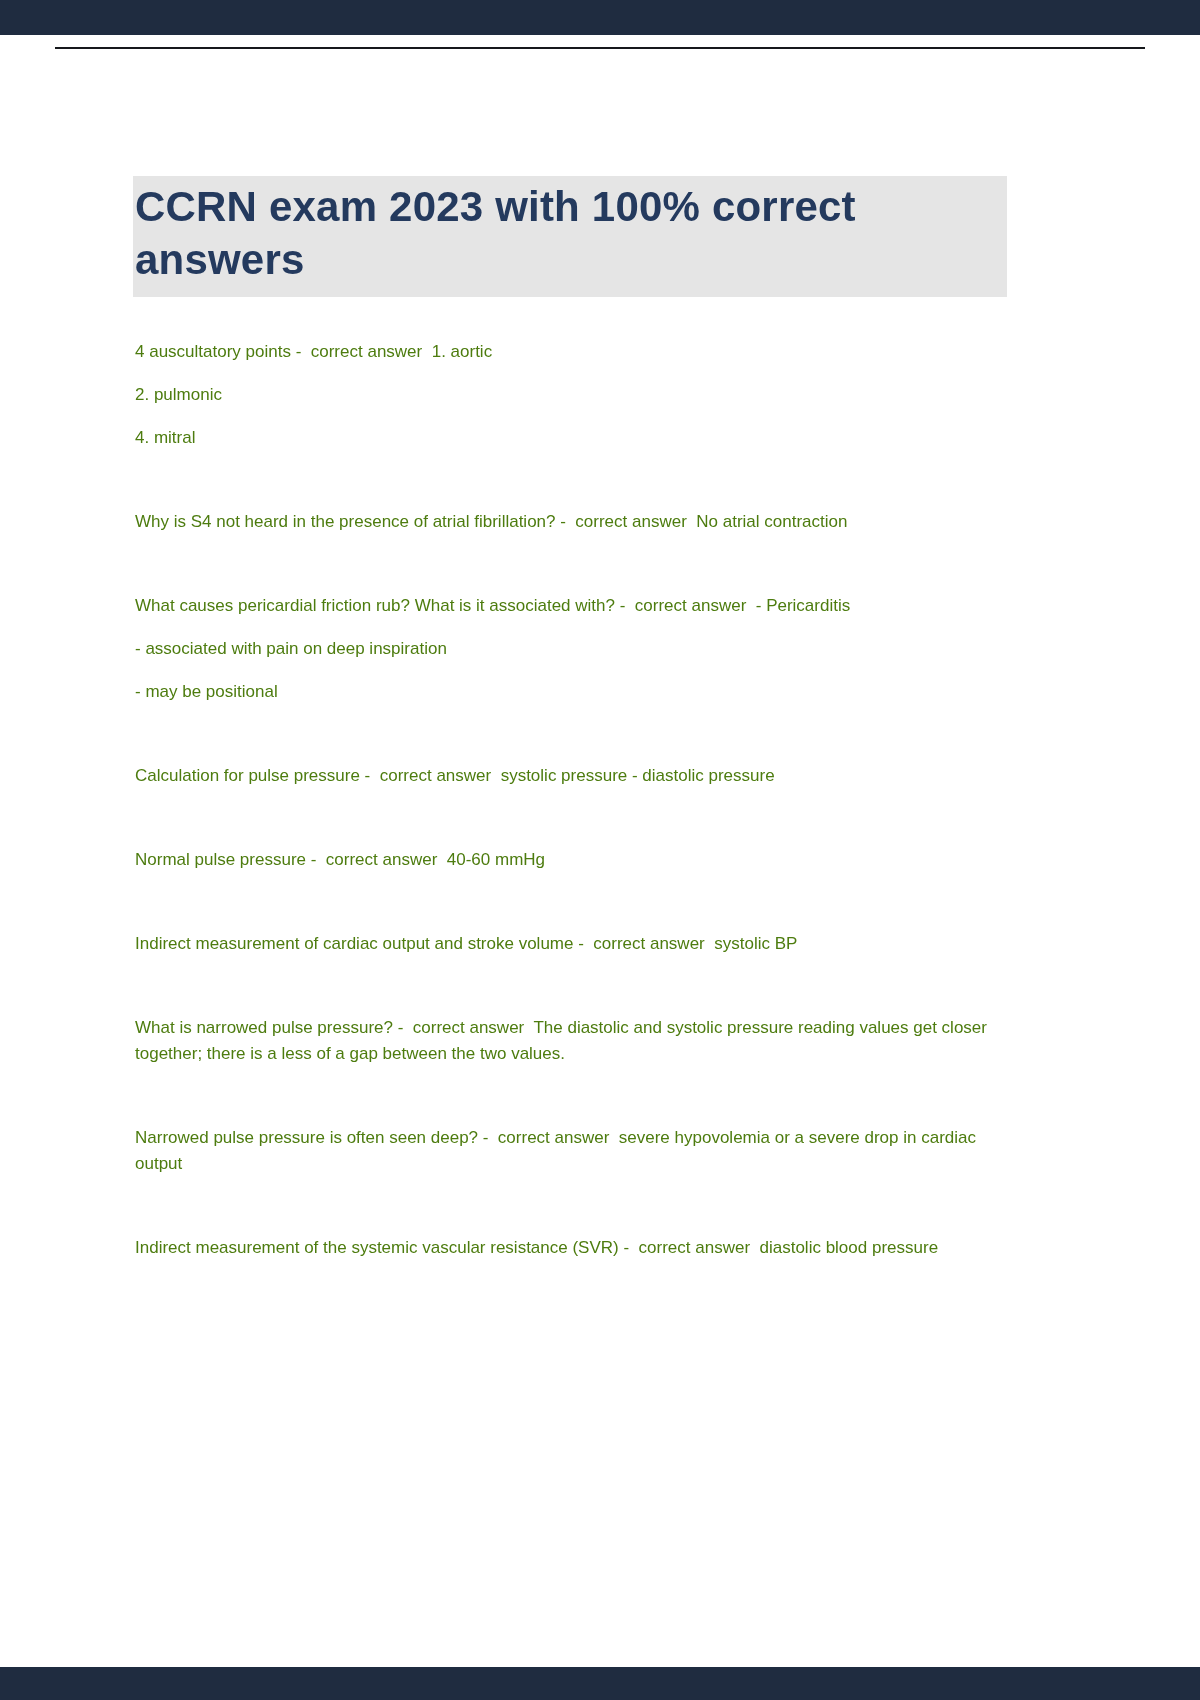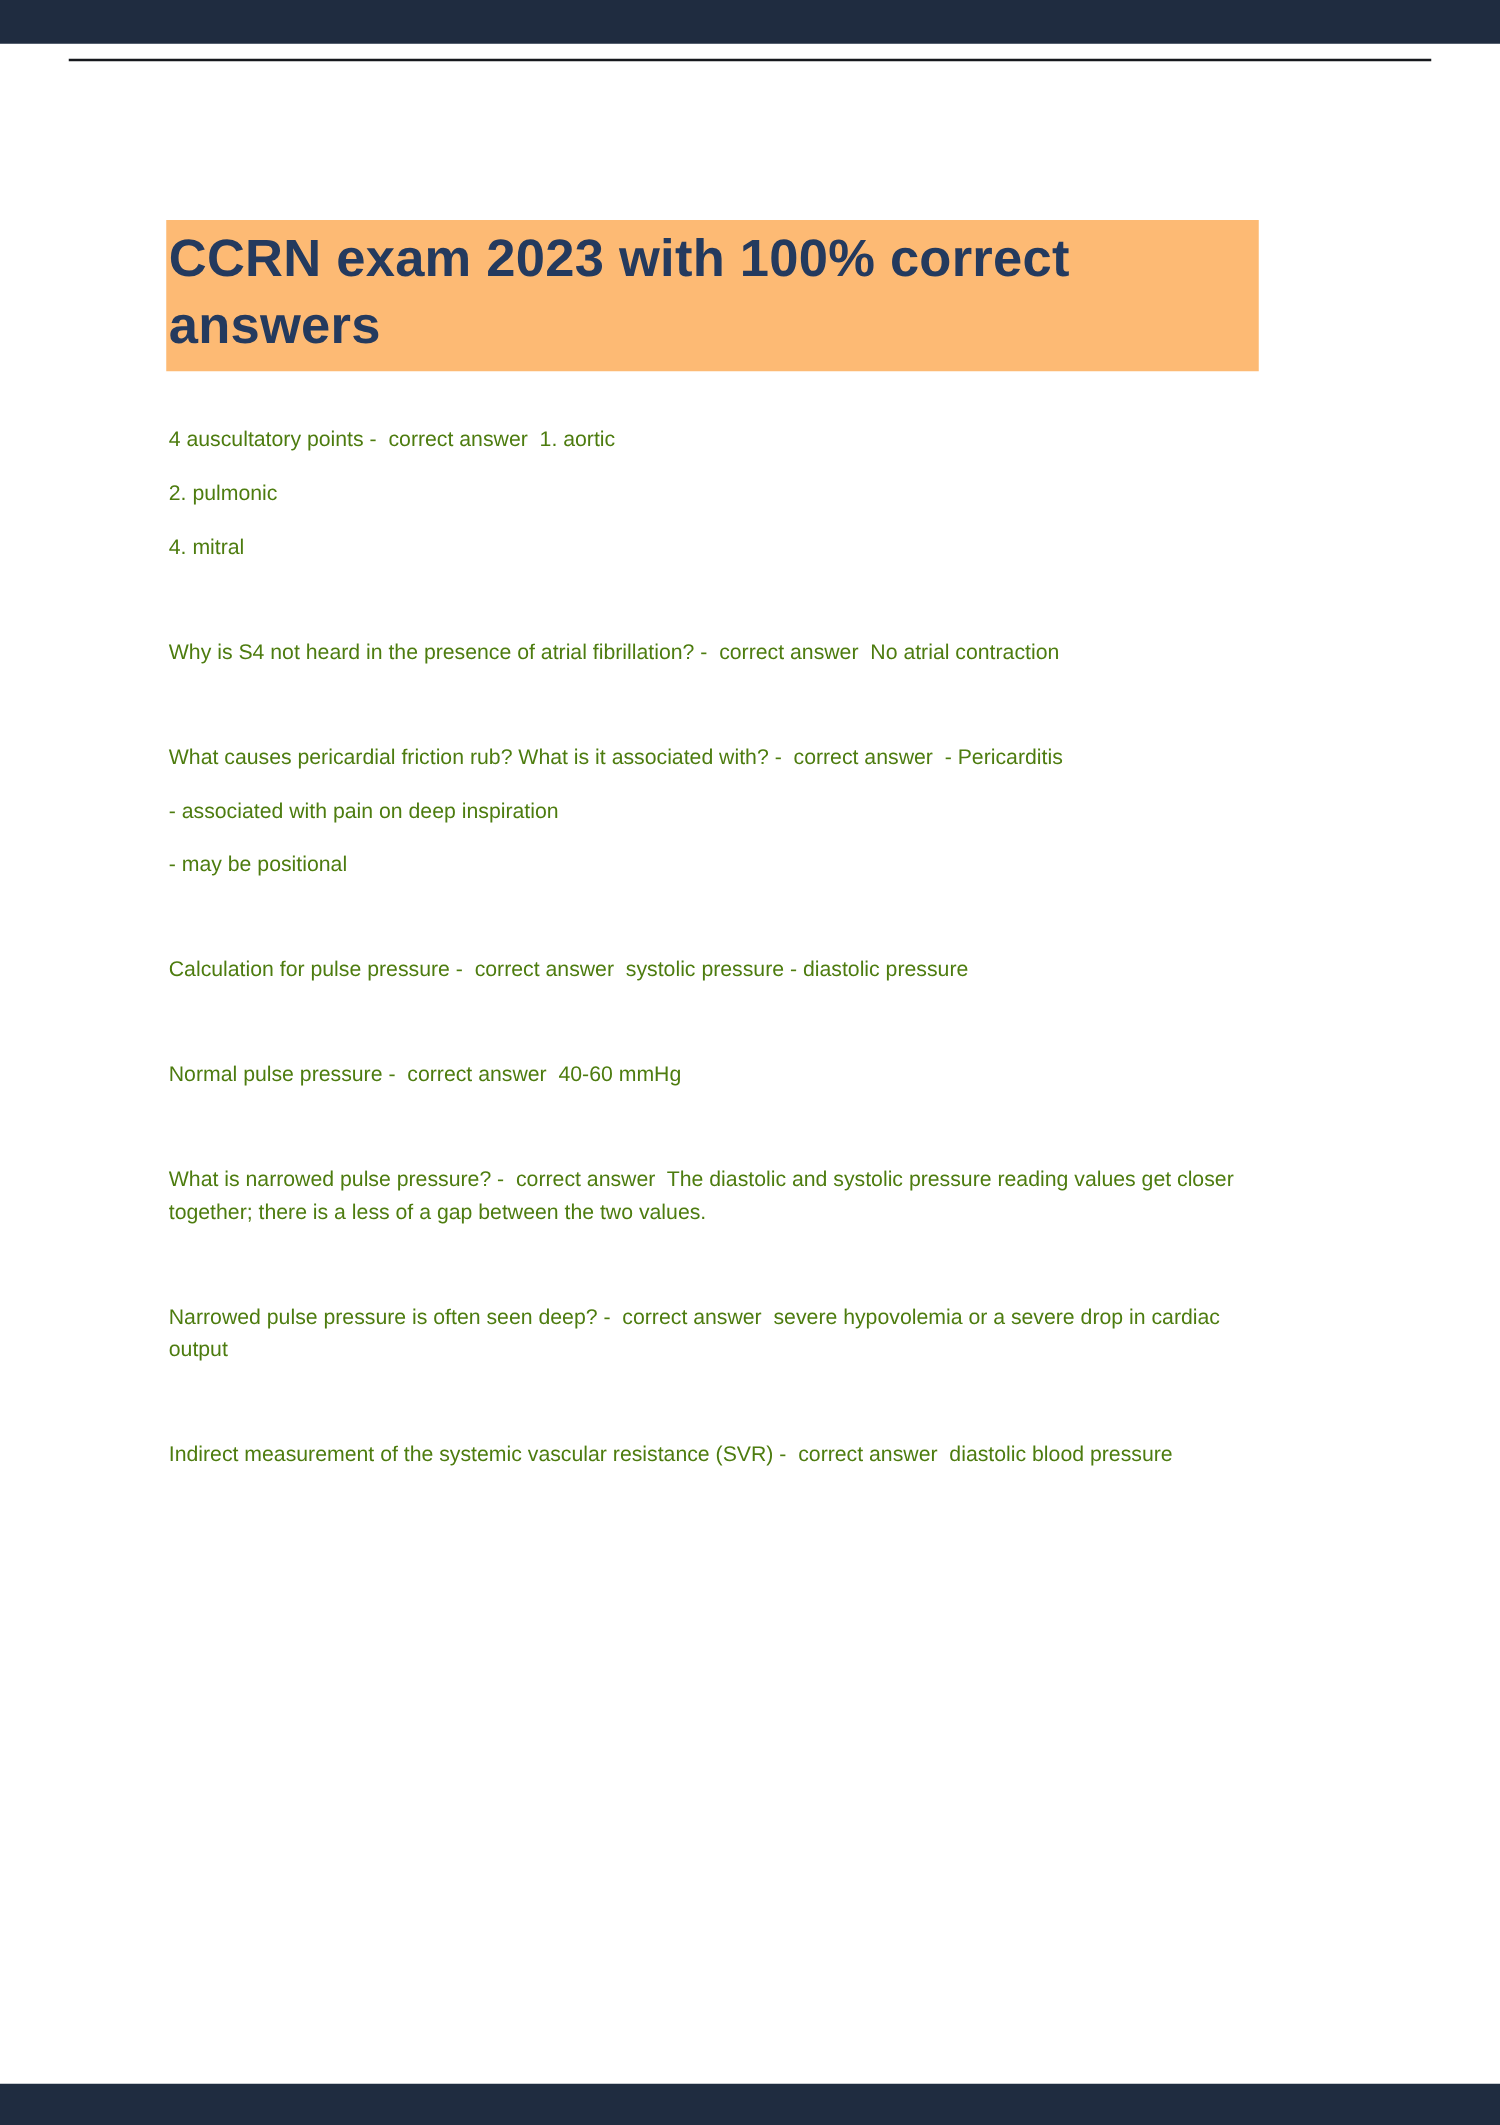--- a/index.html
+++ b/index.html
@@ -29,21 +29,21 @@
     width: 1200px; height: 33px;
     background: #1f2c40;
   }
   .content {
     position: absolute;
     top: 176px;
     left: 135px;
     width: 872px;
   }
   .doc-title {
-    background: #fdba74;
+    background: #e5e5e5;
     color: #243a5e;
     font-size: 42px;
     font-weight: bold;
     line-height: 1.27;
     padding: 4px 4px 10px 2px;
     margin-left: -2px;
     margin-bottom: 42px;
     letter-spacing: 0.2px;
   }
   .qa-block {
@@ -86,20 +86,23 @@
   </div>
 
   <div class="qa-block">
     <p class="para">Calculation for pulse pressure -  correct answer  systolic pressure - diastolic pressure</p>
   </div>
 
   <div class="qa-block">
     <p class="para">Normal pulse pressure -  correct answer  40-60 mmHg</p>
   </div>
 
+  <div class="qa-block">
+    <p class="para">Indirect measurement of cardiac output and stroke volume -  correct answer  systolic BP</p>
+  </div>
 
   <div class="qa-block">
     <p class="para">What is narrowed pulse pressure? -  correct answer  The diastolic and systolic pressure reading values get closer together; there is a less of a gap between the two values.</p>
   </div>
 
   <div class="qa-block">
     <p class="para">Narrowed pulse pressure is often seen deep? -  correct answer  severe hypovolemia or a severe drop in cardiac output</p>
   </div>
 
   <div class="qa-block">

